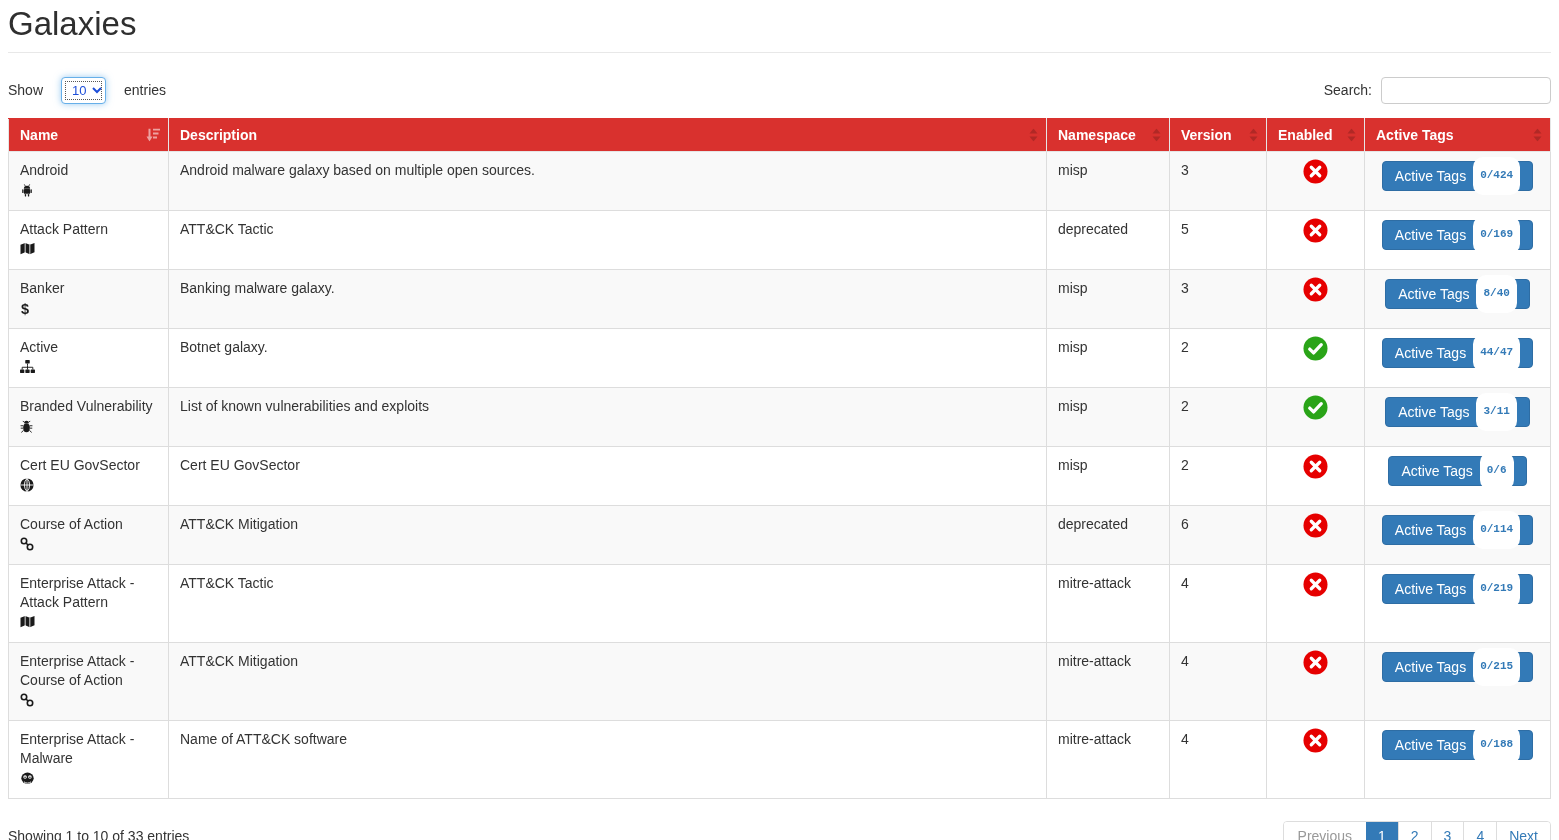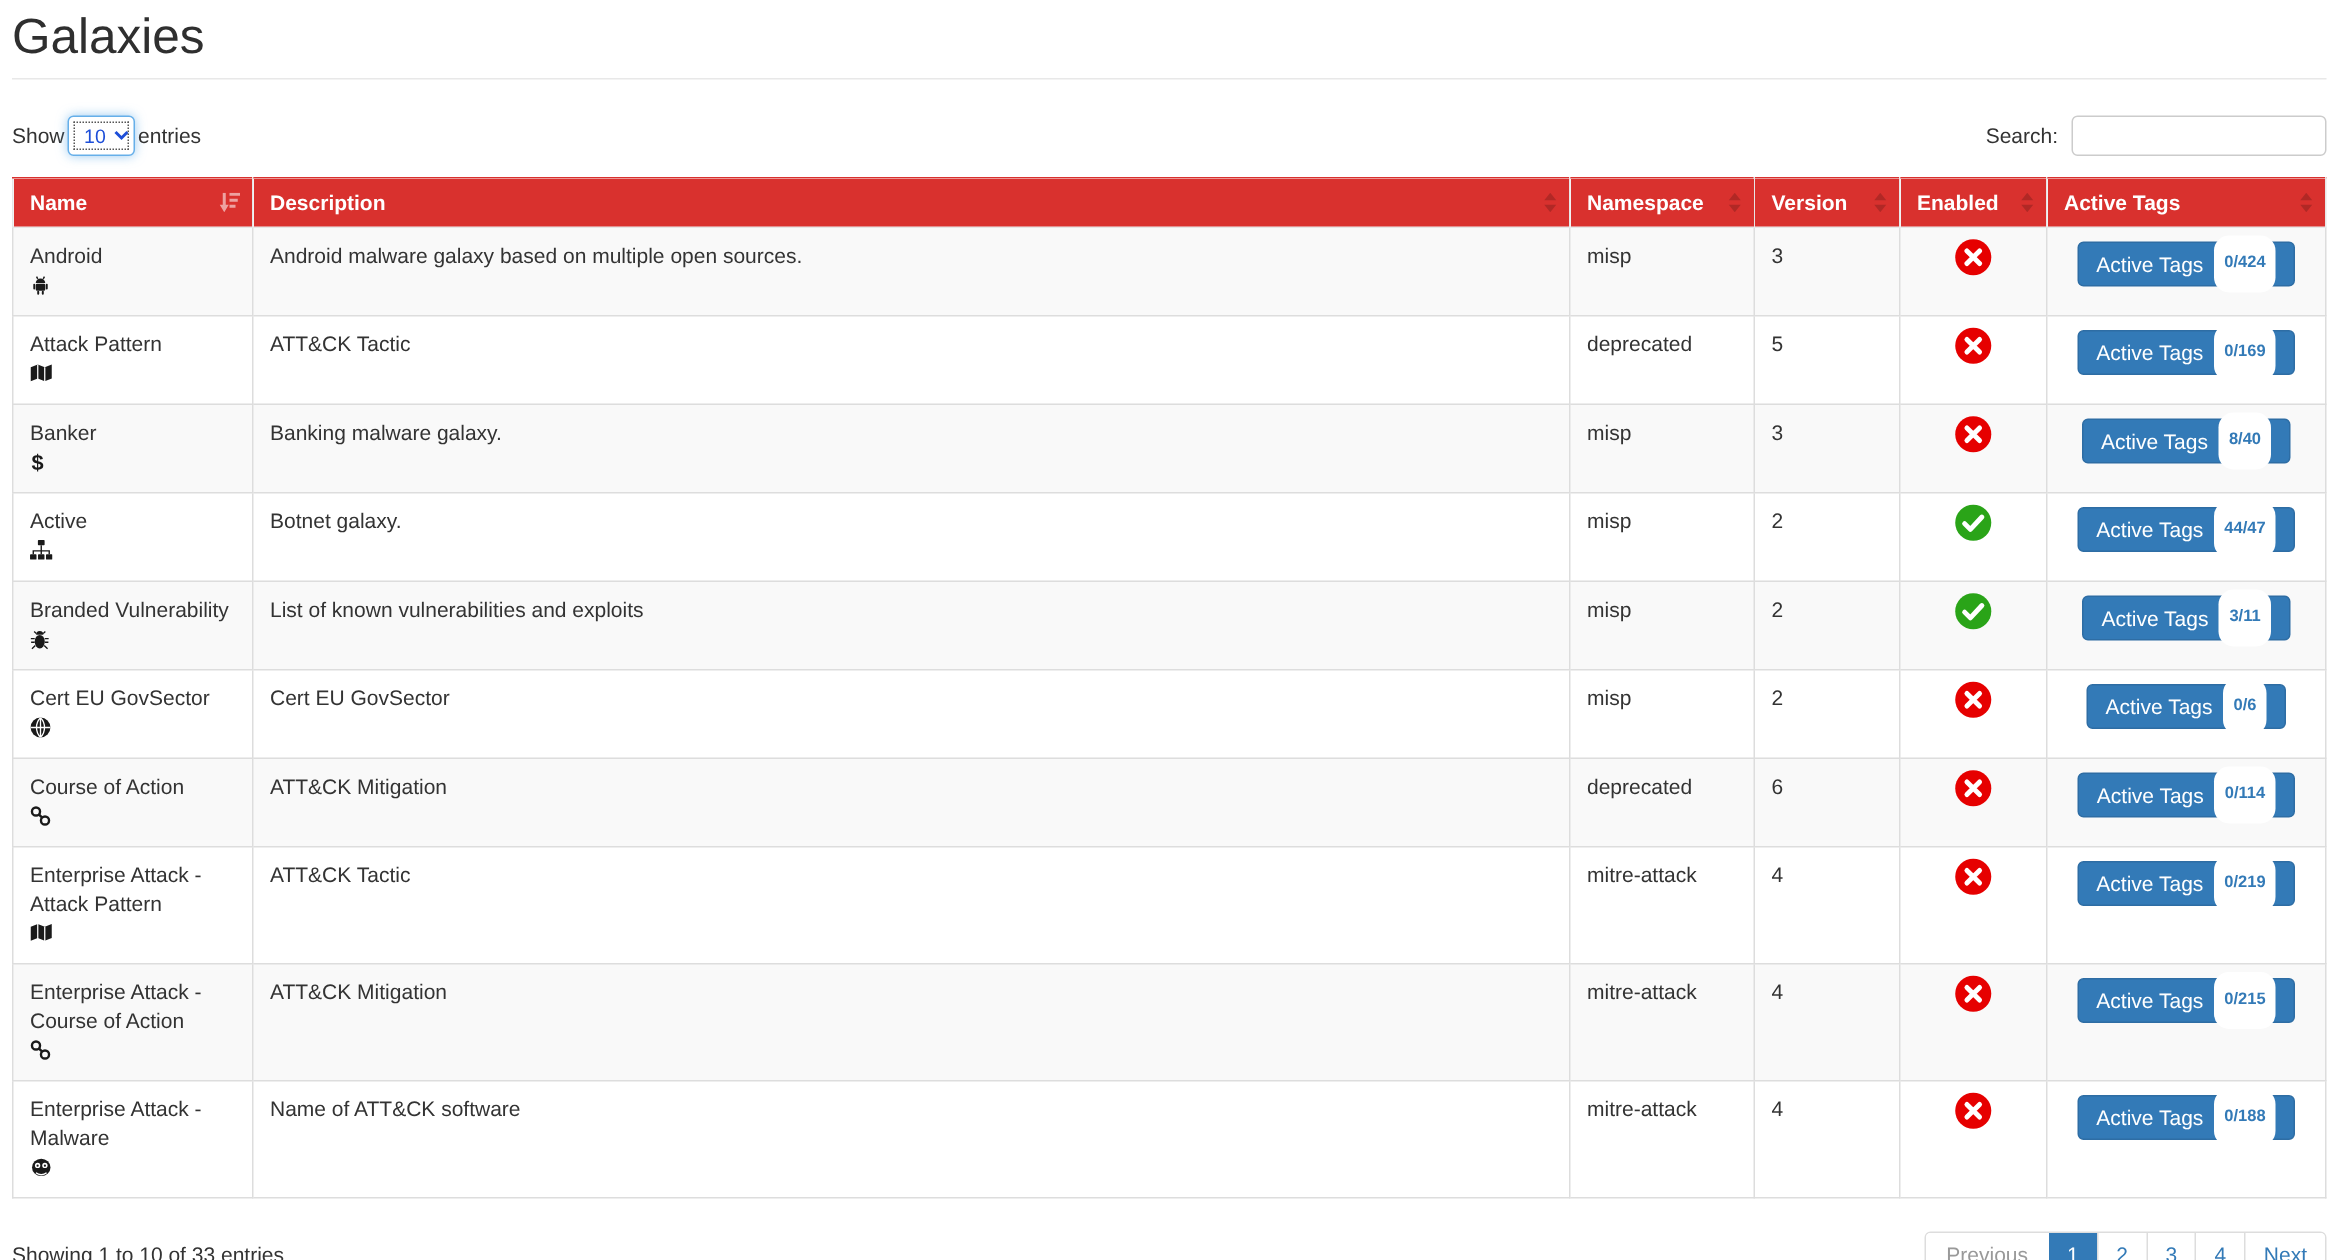--- a/index.html
+++ b/index.html
@@ -14,21 +14,21 @@
   body{
     font-family:"Liberation Sans",sans-serif;
     color:#333;font-size:14px;
     width:1559px;height:840px;overflow:hidden;
     display:flex;flex-direction:column;
   }
   .page{padding:0 8px;flex:1 1 auto;}
   .page-title{font-size:33px;font-weight:400;color:#2f2f2f;margin:5px 0 9px;line-height:1.15;}
   .title-divider{border:0;border-top:1px solid #e8e8e8;margin:0;}
   .controls{display:flex;justify-content:space-between;align-items:center;margin:24px 0 14px;}
-  .show-group{display:flex;align-items:center;gap:2px;}
+  .show-group{display:flex;align-items:center;gap:18px;}
   .page-length{
     width:45px;height:27px;font-size:13px;color:#1d4ed8;
     border:1px solid #66afe9;border-radius:4px;
     box-shadow:0 0 7px rgba(102,175,233,.65);
     outline:1px dotted #555;outline-offset:-5px;
     background:#fff;padding:1px 1px 1px 6px;
   }
   .search-group{display:flex;align-items:center;gap:9px;}
   .search-input{
     width:170px;height:27px;border:1px solid #ccc;border-radius:4px;
@@ -55,21 +55,21 @@
   td.enabled-cell{padding-top:7px;}
   .status-wrap{display:inline-block;line-height:0;cursor:pointer;}
   .tags-btn{
     display:inline-flex;align-items:center;gap:7px;
     background:var(--btn-blue);border:1px solid var(--btn-blue-border);
     color:#fff;font-size:14px;font-family:inherit;
     border-radius:4px;padding:4px 12px;height:30px;cursor:pointer;
   }
   .tags-badge{
     background:#fff;color:var(--btn-blue);font-weight:bold;font-size:11px;
-    border-radius:10px;padding:12px 7px;line-height:1.2;
+    border-radius:10px;padding:12px 7px;line-height:1.2;font-family:Liberation Mono, monospace;
   }
   .table-footer{display:flex;justify-content:space-between;align-items:center;margin:22px 0 5px;}
   .entries-info{font-size:14px;color:#333;}
   .pagination{display:inline-flex;border-radius:4px;overflow:hidden;border:1px solid #ddd;}
   .page-item{
     display:inline-block;padding:6px 12px;font-size:14px;min-width:16px;text-align:center;
     color:var(--btn-blue);background:#fff;border-left:1px solid #ddd;
     cursor:pointer;text-decoration:none;user-select:none;
   }
   .page-item:first-child{border-left:0;}

